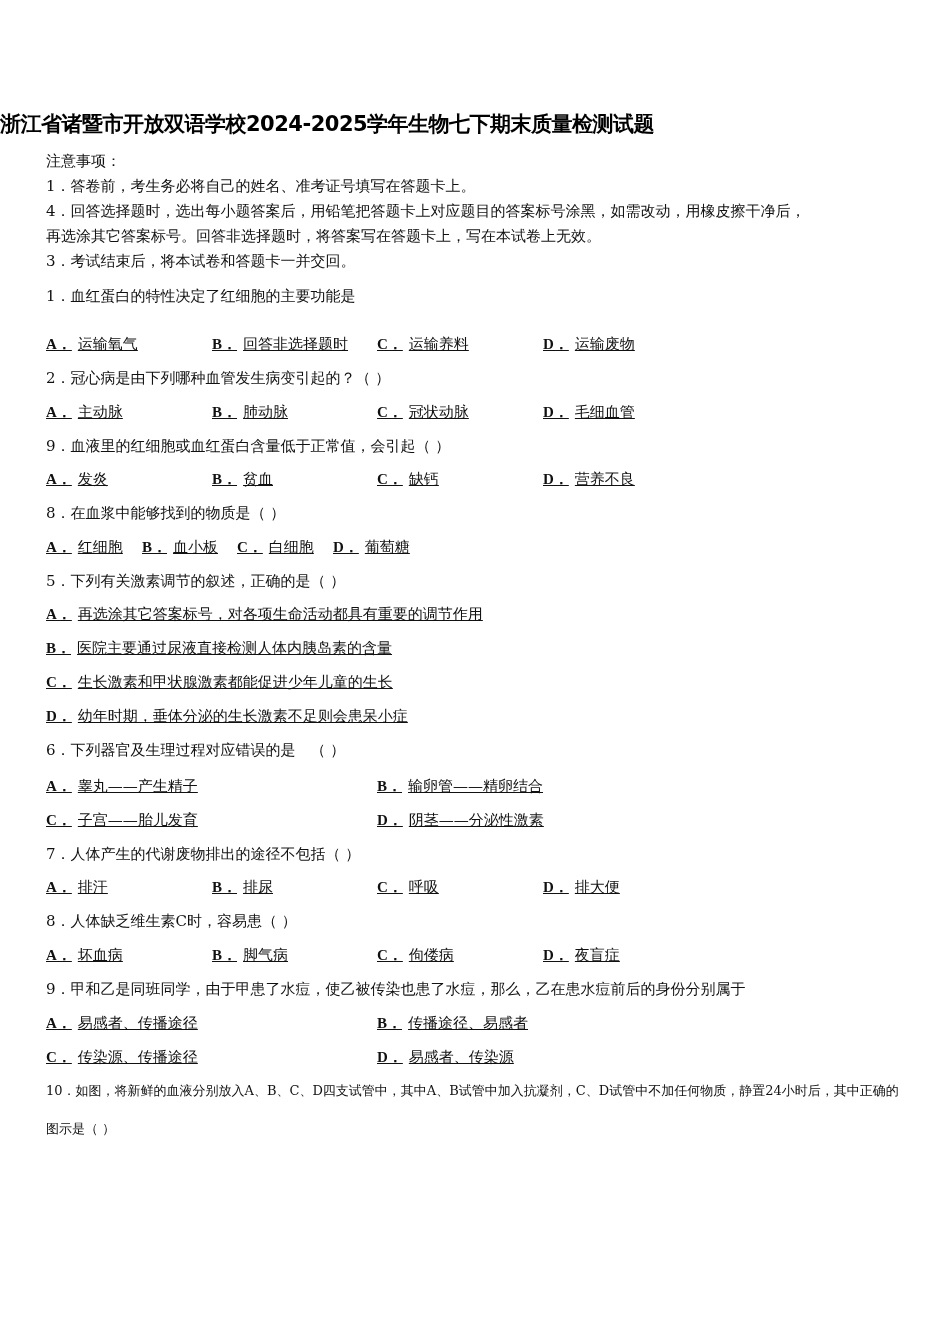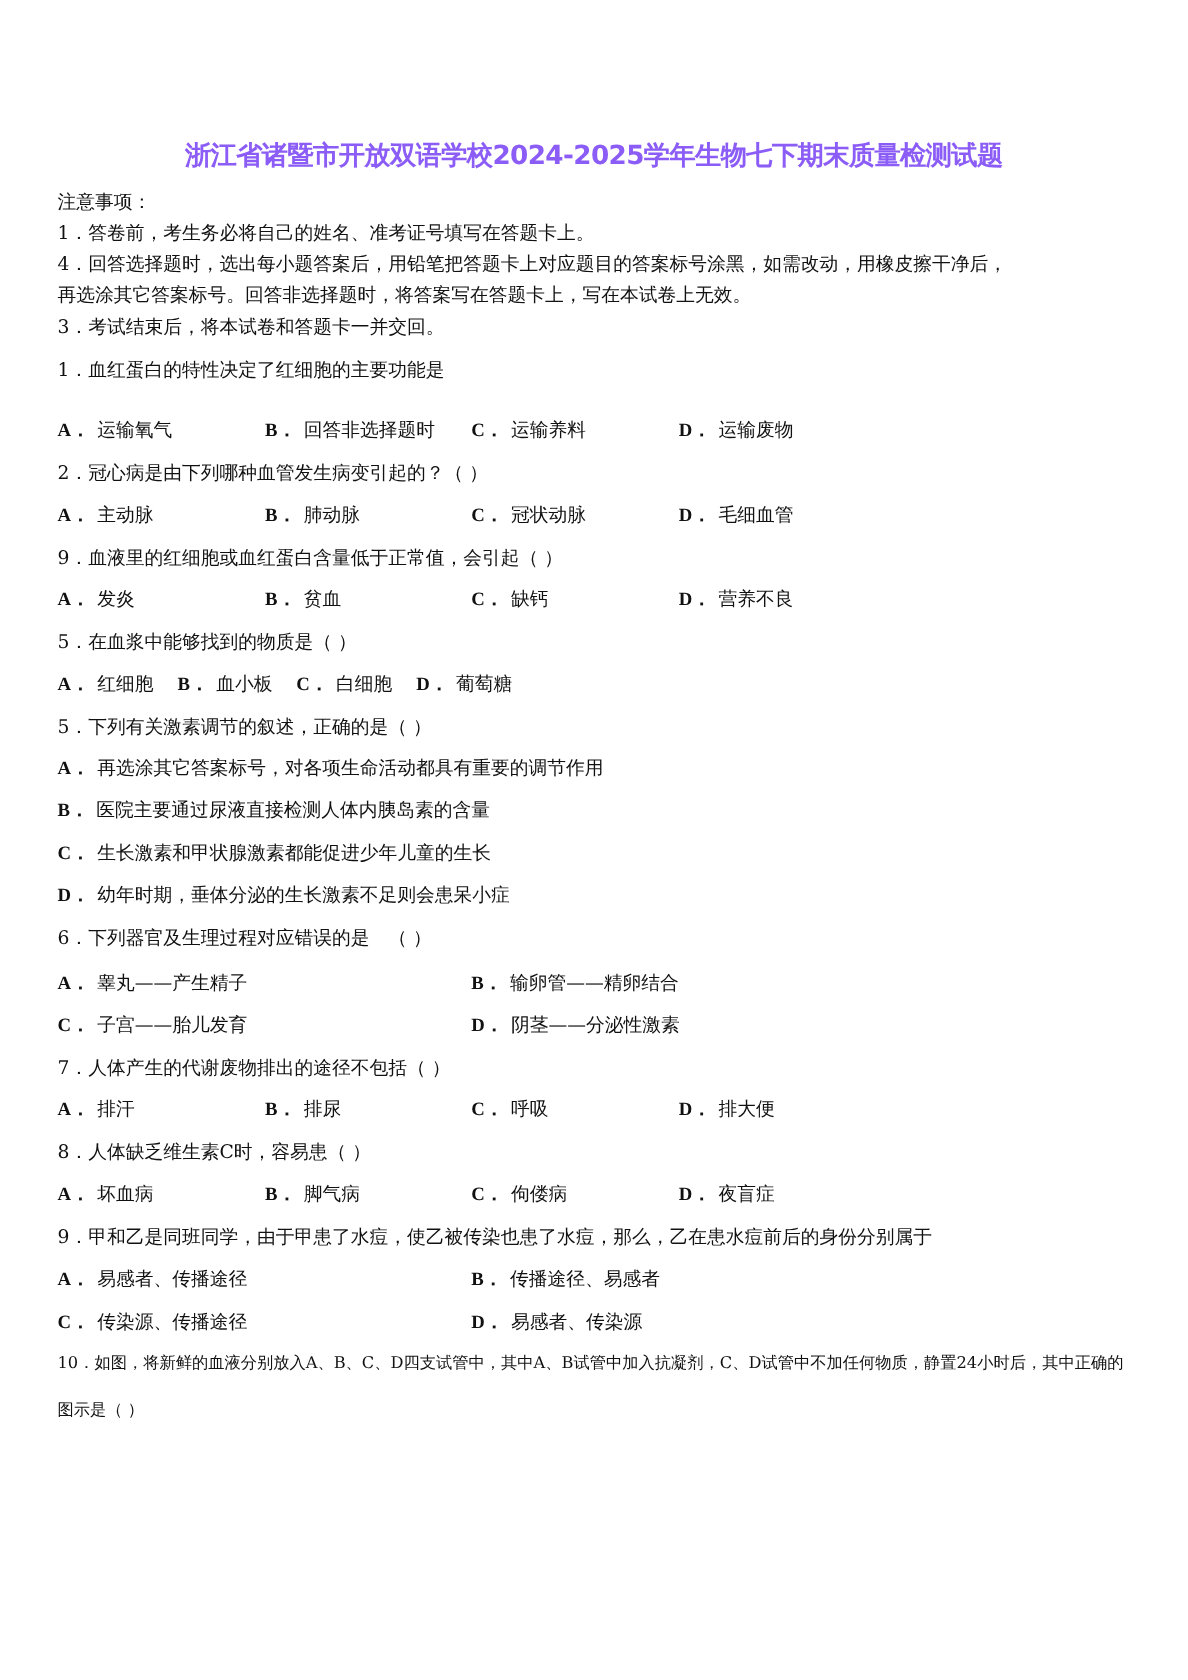--- a/index.html
+++ b/index.html
@@ -1,22 +1,22 @@
 <!DOCTYPE html>
 <html><head>
   <meta charset="utf-8">
   <style>
     html, body { margin: 0; padding: 0; background: #ffffff; }
     body { width: 950px; height: 1344px; position: relative; overflow: hidden;
            font-family: "DejaVu Serif", "Liberation Serif", serif; color: #111; }
-    .title { position: absolute; left: 0; top: 110px; width: 950px; text-align: center;
+    .title { position: absolute; left: 0; top: 110px; width: 950px; 
              font-family: "DejaVu Sans", "Liberation Sans", sans-serif; font-weight: bold;
-             font-size: 21px; letter-spacing: -0.5px; color: #8b5cf6; }
+             font-size: 21px; letter-spacing: -0.5px; color: #000000; }
     .line { position: absolute; left: 46px; font-size: 15px; line-height: 20px; white-space: nowrap; }
-    .opt { position: absolute; font-size: 15px; line-height: 20px; white-space: nowrap; }
+    .opt { position: absolute; font-size: 15px; line-height: 20px; white-space: nowrap; text-decoration: underline; }
     .opt .lbl { font-family: "Liberation Serif", "DejaVu Serif", serif; font-weight: bold; margin-right: 6px; }
     .q10 { position: absolute; left: 46px; width: 862px; font-size: 13px; line-height: 38px; }
   </style>
 </head>
 <body>
 
 <div>
   <div class="title">浙江省诸暨市开放双语学校2024-2025学年生物七下期末质量检测试题</div>
 
   <div>
@@ -45,21 +45,21 @@
 
   <div>
     <div class="line" style="top:436px">9．血液里的红细胞或血红蛋白含量低于正常值，会引起（       ）</div>
     <div class="opt" style="left:46px;top:469px"><span class="lbl">A．</span><span>发炎</span></div>
     <div class="opt" style="left:212px;top:469px"><span class="lbl">B．</span><span>贫血</span></div>
     <div class="opt" style="left:377px;top:469px"><span class="lbl">C．</span><span>缺钙</span></div>
     <div class="opt" style="left:543px;top:469px"><span class="lbl">D．</span><span>营养不良</span></div>
   </div>
 
   <div>
-    <div class="line" style="top:503px">5．在血浆中能够找到的物质是（   ）</div>
+    <div class="line" style="top:503px">8．在血浆中能够找到的物质是（   ）</div>
     <div class="opt" style="left:46px;top:537px"><span class="lbl">A．</span><span>红细胞</span></div>
     <div class="opt" style="left:142px;top:537px"><span class="lbl">B．</span><span>血小板</span></div>
     <div class="opt" style="left:237px;top:537px"><span class="lbl">C．</span><span>白细胞</span></div>
     <div class="opt" style="left:333px;top:537px"><span class="lbl">D．</span><span>葡萄糖</span></div>
   </div>
 
   <div>
     <div class="line" style="top:571px">5．下列有关激素调节的叙述，正确的是（         ）</div>
     <div class="opt" style="left:46px;top:604px"><span class="lbl">A．</span><span>再选涂其它答案标号，对各项生命活动都具有重要的调节作用</span></div>
     <div class="opt" style="left:46px;top:638px"><span class="lbl">B．</span><span>医院主要通过尿液直接检测人体内胰岛素的含量</span></div>

